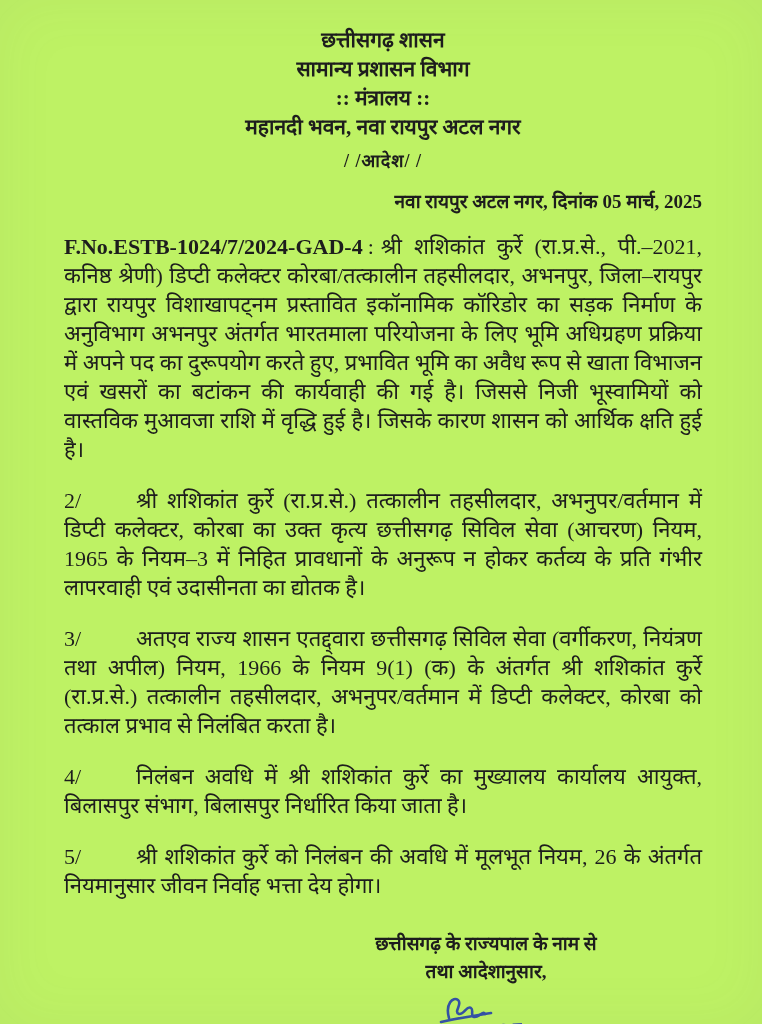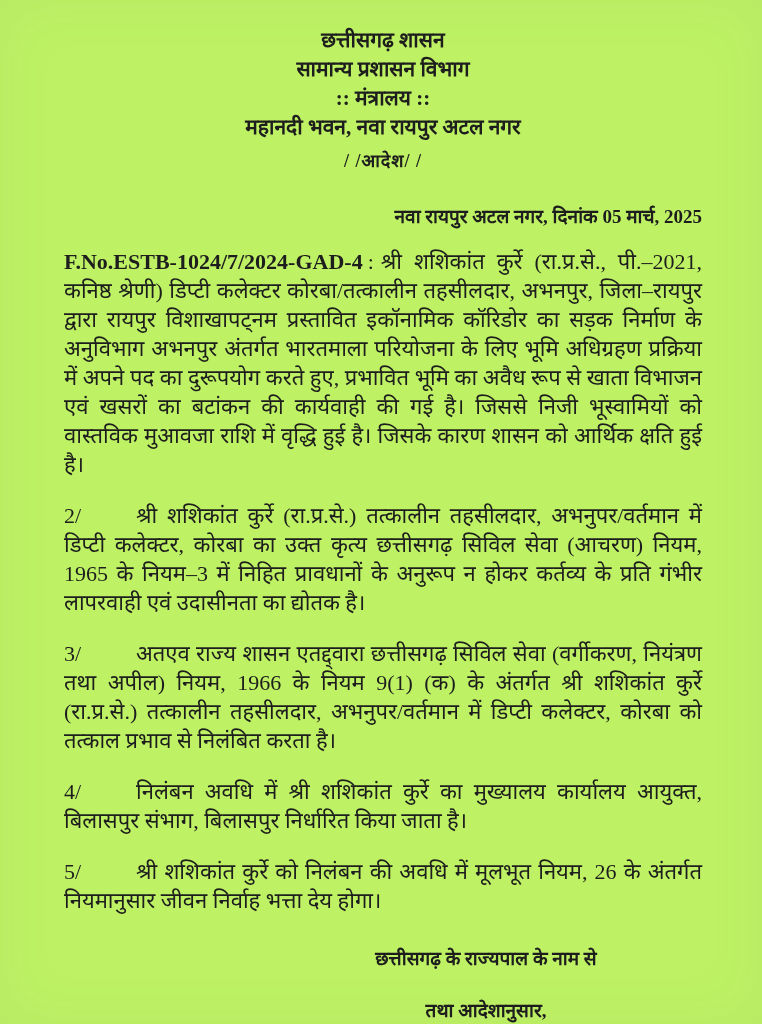--- a/index.html
+++ b/index.html
@@ -12,33 +12,33 @@
     color:#1d1d1d;
     overflow:hidden;
     box-sizing:border-box;
   }
   .content{padding:26px 60px 0 64px;}
   .doc-header{text-align:center;font-weight:bold;}
   .doc-header .hline{font-size:21px;line-height:29px;}
   .order-title{font-size:18px;line-height:30px;margin-top:4px;letter-spacing:1px;}
   .date-line{
     text-align:right;font-weight:bold;font-size:19px;
-    margin-top:27px;line-height:27px;
+    margin-top:12px;line-height:27px;
   }
   .body-text{font-size:22px;line-height:29px;text-align:justify;}
   .para{margin-top:19px;}
   .para.first{margin-top:17px;}
   .file-no{font-weight:bold;font-family:"Liberation Serif","DejaVu Serif",serif;}
   .sep{padding:0 7px 0 5px;}
   .pnum{display:inline-block;width:72px;}
   .sign-block{
     width:352px;margin:30px 40px 0 auto;
     text-align:center;font-weight:bold;font-size:19px;line-height:28px;
   }
-  .sign-line{white-space:nowrap;margin-top:24px;}
+  .sign-line{white-space:nowrap;}
   .signature-wrap{margin:6px 0 0 0;height:62px;position:relative;}
   .signature-wrap svg{display:block;margin:0 auto;transform:translateX(-14px);}
   .hand{font-family:"DejaVu Sans",sans-serif;}
 </style>
 </head>
 <body>
 
 <div class="page">
   <div class="content">
 

